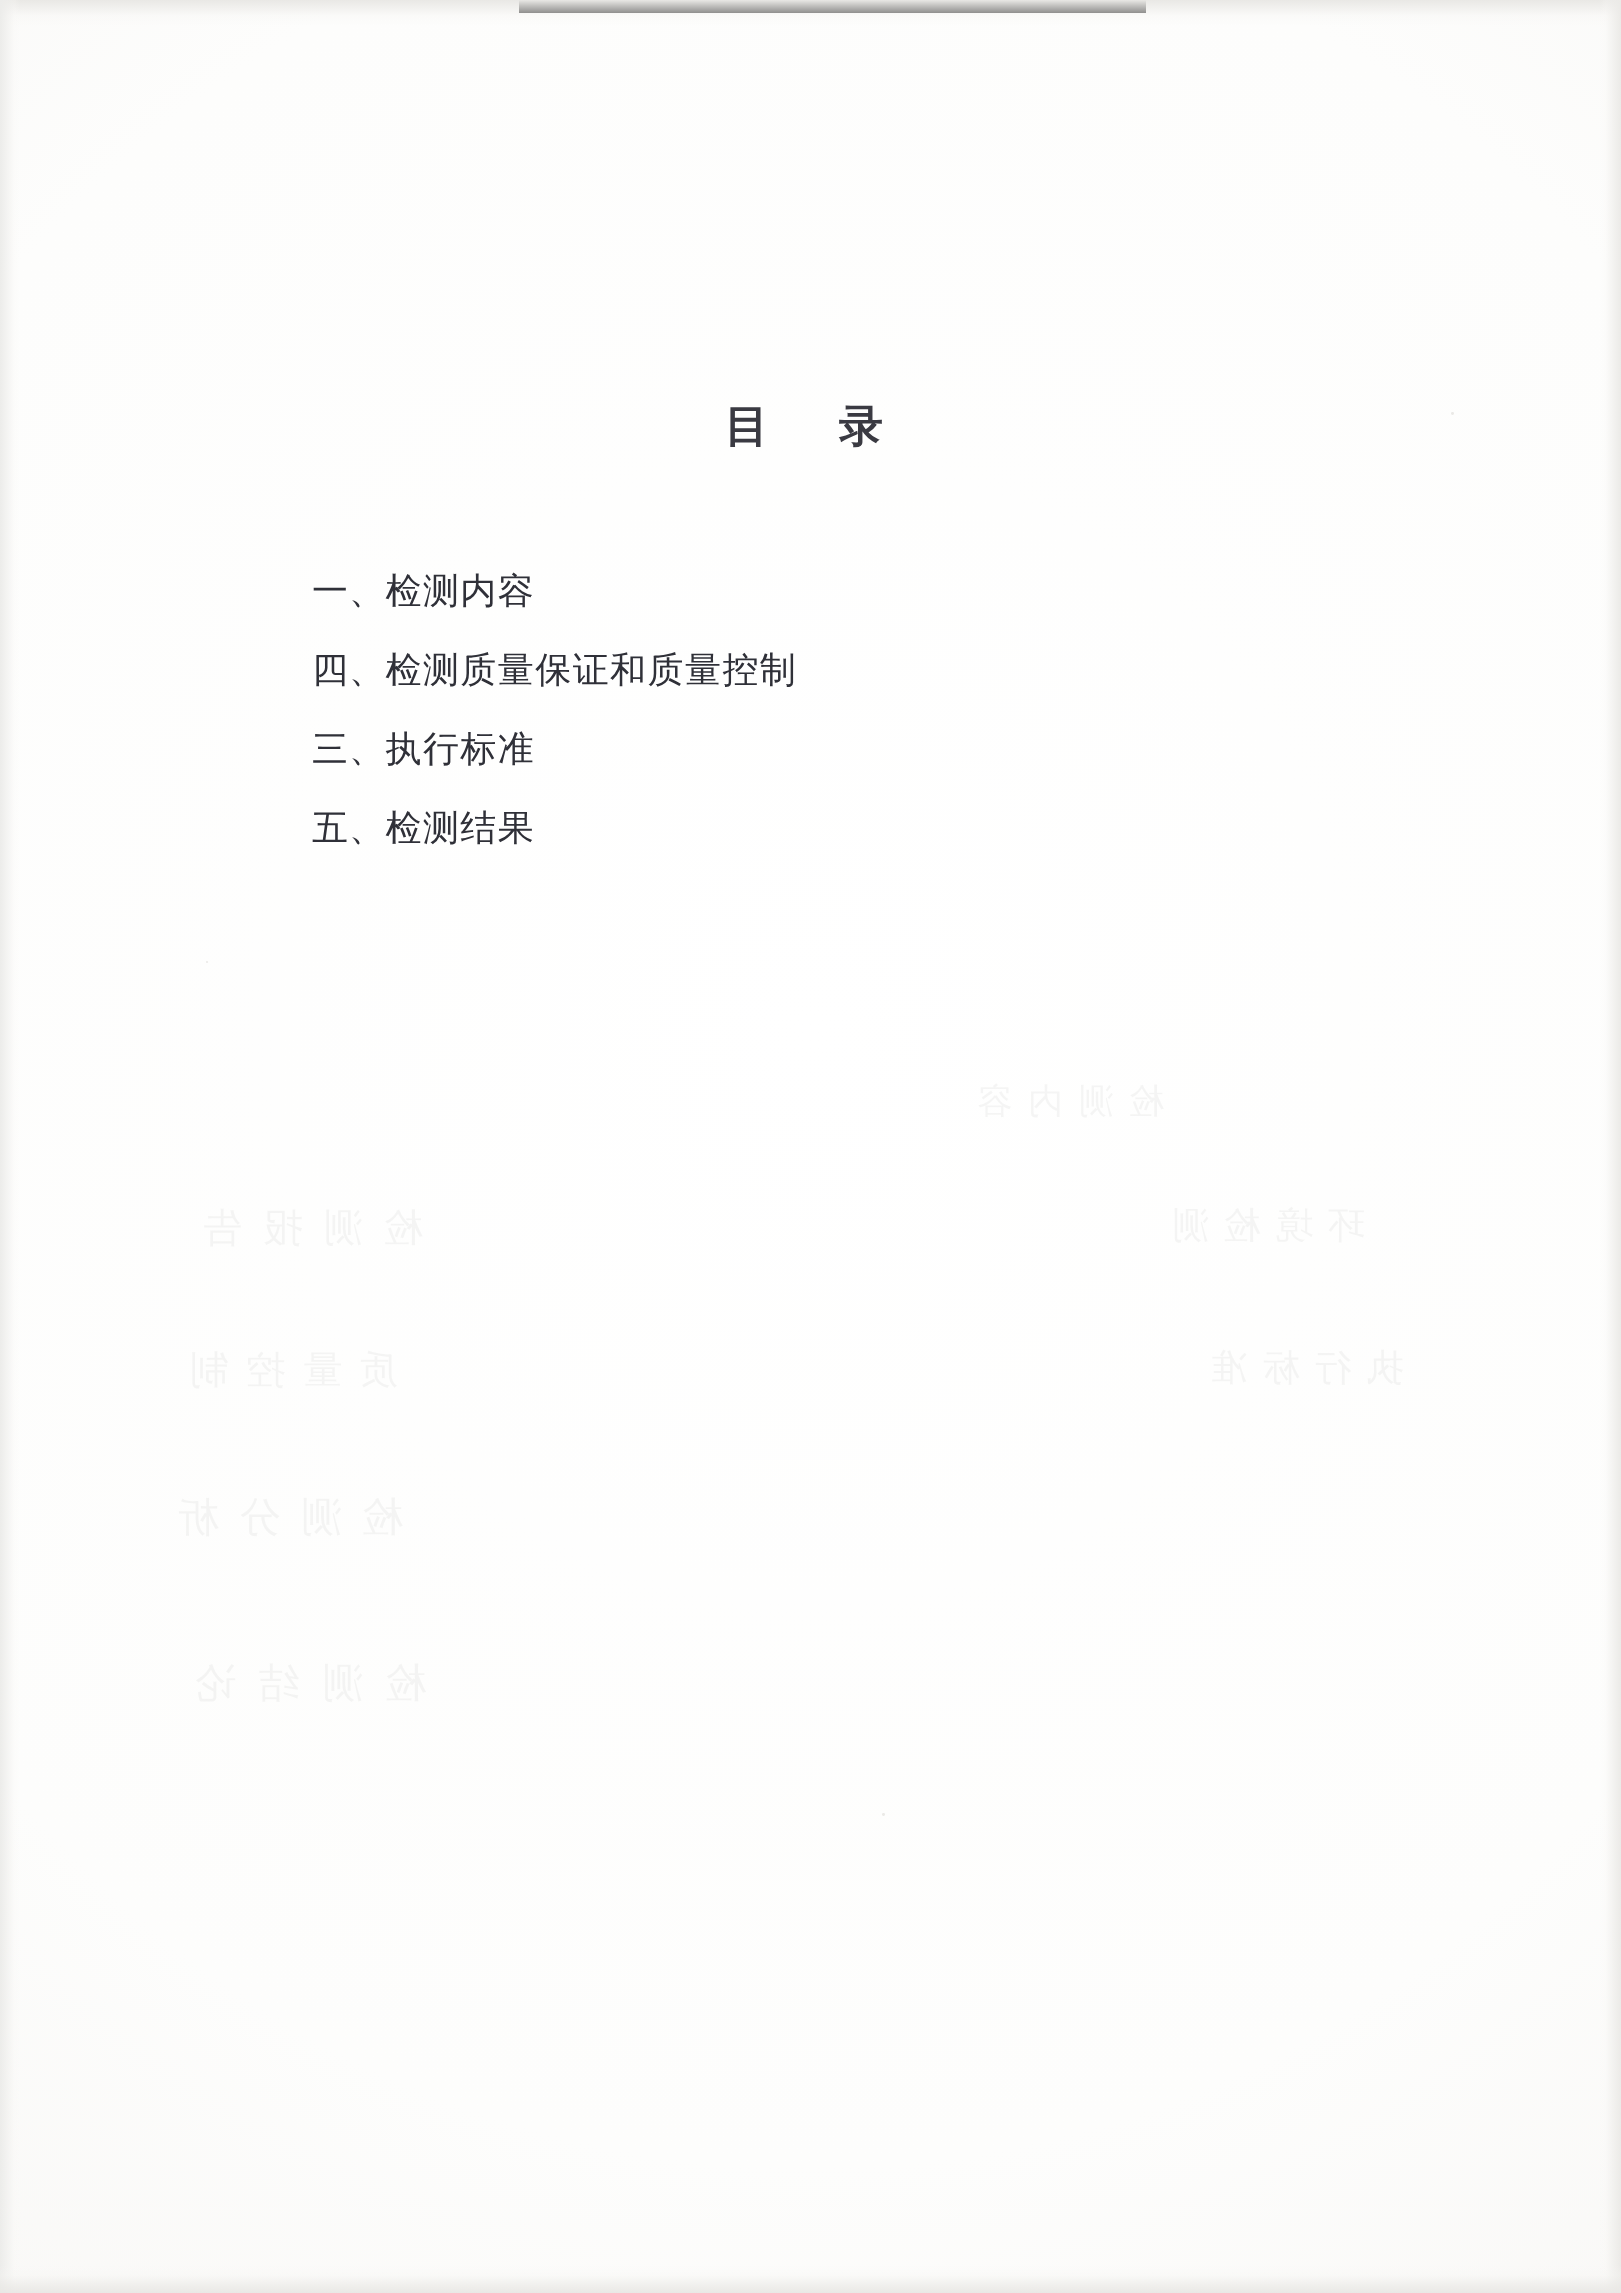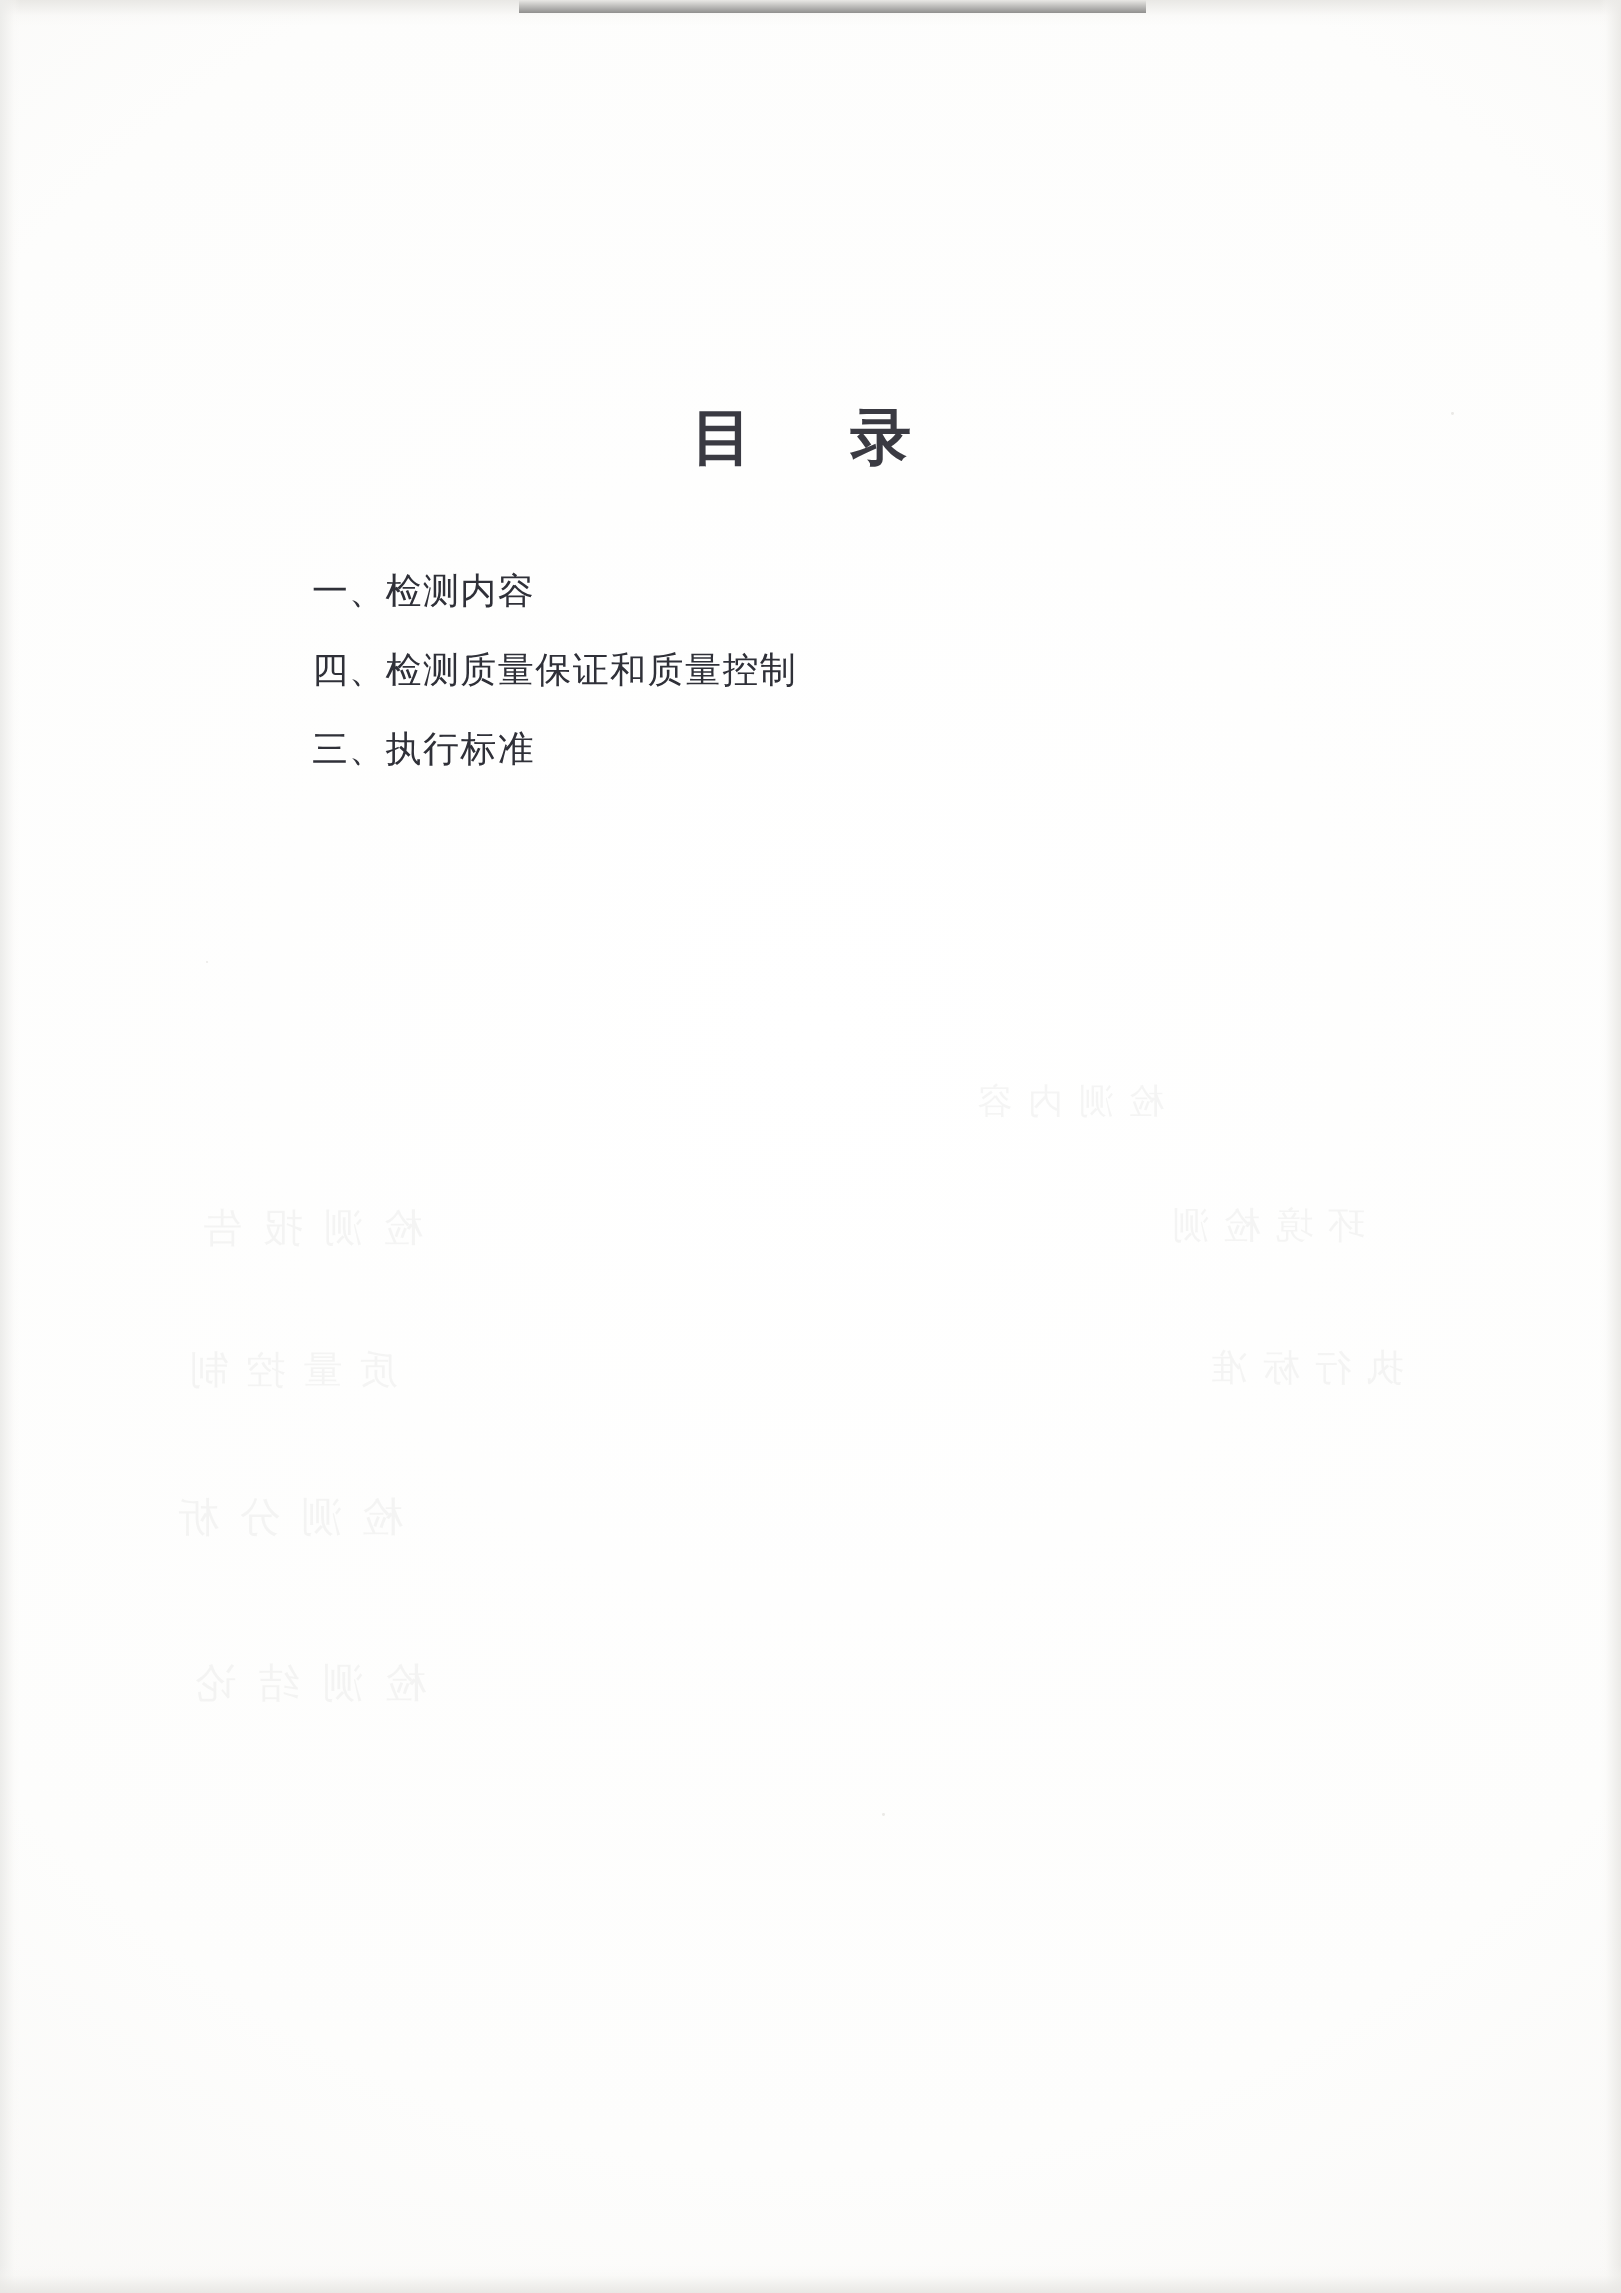--- a/index.html
+++ b/index.html
@@ -66,21 +66,21 @@
     width: 1621px;
     height: 2294px;
   }
 
   .toc-title {
     position: absolute;
     top: 397px;
     left: 0;
     width: 1621px;
     text-align: center;
-    font-size: 61px;
+    font-size: 44px;
     letter-spacing: 0.30em;
     color: #3a3a42;
     font-weight: 700;
     font-family: Liberation Serif, serif;
   }
 
   .toc-list {
     position: absolute;
     top: 573px;
     left: 312px;
@@ -176,17 +176,20 @@
 
 
     <div class="toc-entry">
       <span class="num">四、</span><span class="label">检测质量保证和质量控制</span>
     </div>
 
     <div class="toc-entry">
       <span class="num">三、</span><span class="label">执行标准</span>
     </div>
 
+    <div class="toc-entry">
+      <span class="num">五、</span><span class="label">检测结果</span>
+    </div>
 
 
   </div>
 </div>
 
 
 </body></html>

